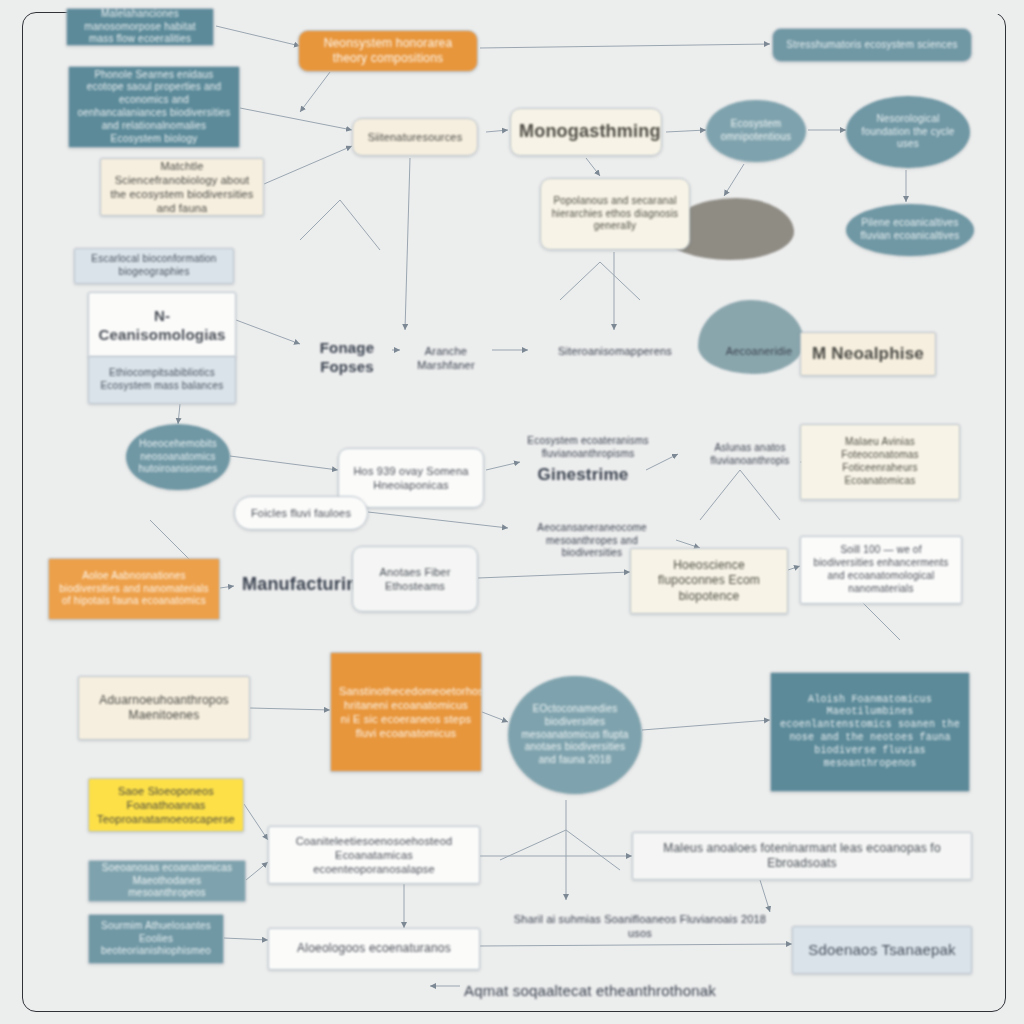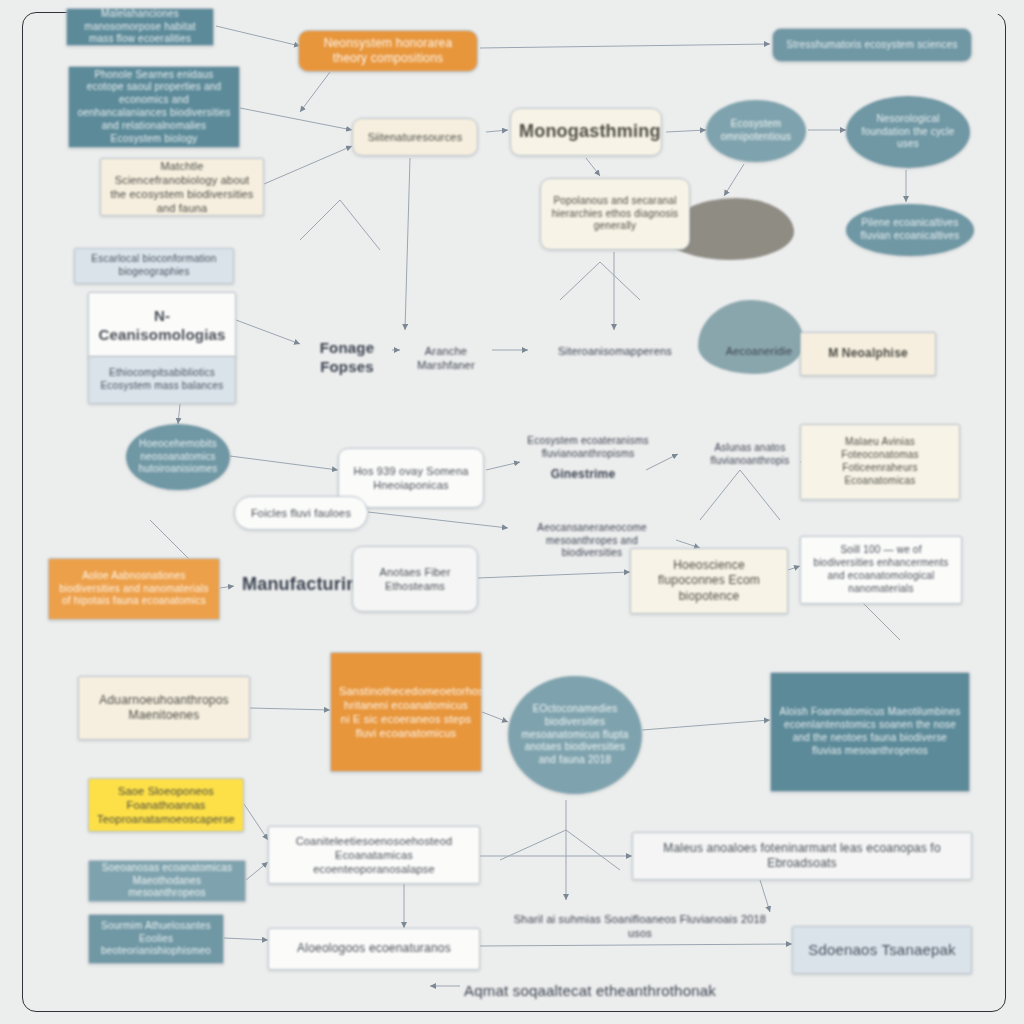--- a/index.html
+++ b/index.html
@@ -43,21 +43,21 @@
   .orange2{background:#eda04a;color:#fdf6ec;}
   .khaki{background:#fde047;color:#4b4a42;}
   .lblue{background:#dbe3ea;color:#46505c;}
   .bord{border:1px solid #b9c3cb;}
   .shadow{box-shadow:0 1px 3px rgba(60,70,80,.18);}
   .t10{font-size:10px;}
   .t11{font-size:11px;}
   .t12{font-size:12px;}
   .t13{font-size:15px;}
   .t15{font-size:18px;}
-  .t17{font-size:12px;}
+  .t17{font-size:17px;}
   .bold{font-weight:700;}
   .framebox{
     position:absolute;
     border:1px solid #2f3338;
     border-radius:14px;
     left:22px;top:12px;width:984px;height:1000px;
     box-sizing:border-box;
     clip-path: polygon(0 0, 16% 0, 16% 2px, 100% 2px, 100% 100%, 0 100%);
   }
   .blobA{
@@ -286,21 +286,21 @@
 ni  E  sic  ecoeraneos
 steps fluvi  ecoanatomicus</span>
     </div>
     <div class="node ellipse shadow teal3 t10" style="left: 508px; top: 676px; width: 134px; height: 118px;">
       <span>EOctoconamedies
 biodiversities
 mesoanatomicus flupta
 anotaes biodiversities
 and fauna  2018</span>
     </div>
-    <div class="node rect bord shadow teal t10" style="left: 770px; top: 672px; width: 200px; height: 120px;">
+    <div class="node rect bord shadow teal t10" style="left: 770px; top: 672px; width: 200px; height: 120px; font-family: Liberation Mono, monospace;">
       <span>Aloish  Foanmatomicus
 Maeotilumbines ecoenlantenstomics
 soanen the nose and the neotoes fauna
 biodiverse fluvias mesoanthropenos</span>
     </div>
     <div class="node rect bord shadow khaki t11" style="left: 88px; top: 778px; width: 156px; height: 54px;">
       <span>Saoe Sloeoponeos
 Foanathoannas
 Teoproanatamoeoscaperse</span>
     </div>

